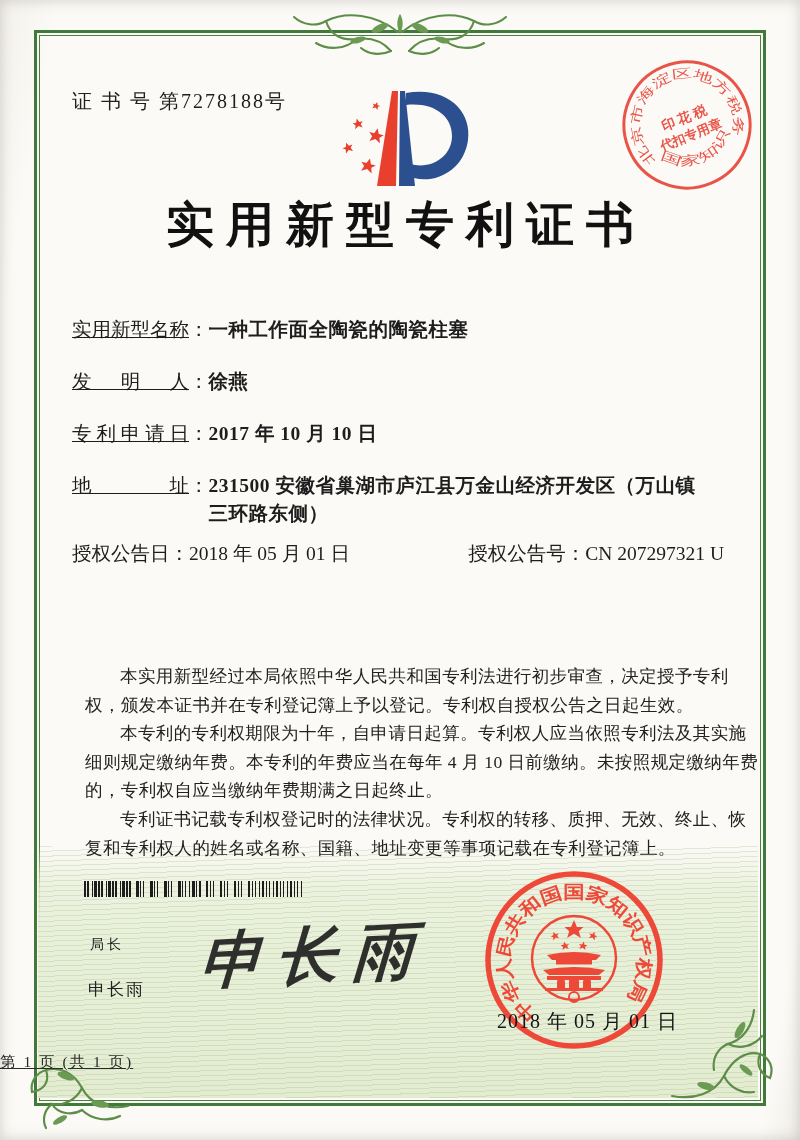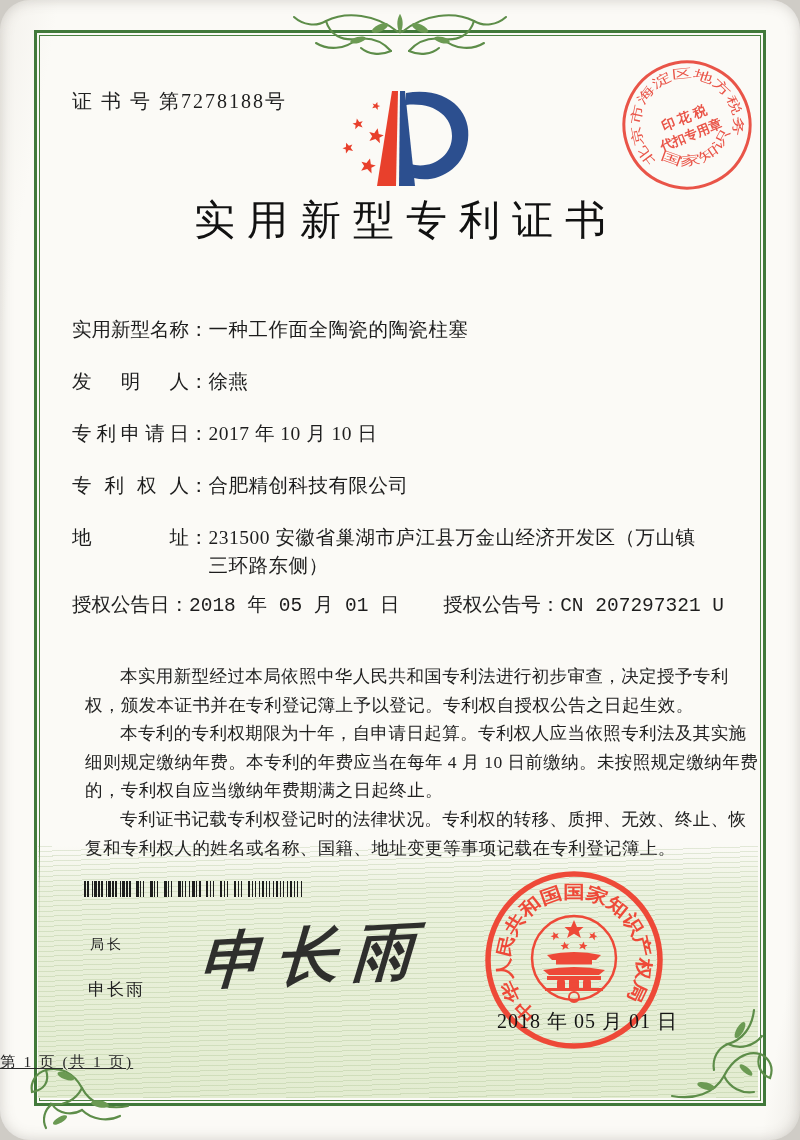--- a/index.html
+++ b/index.html
@@ -7,21 +7,20 @@
     width:800px;height:1140px;
     background:#cfccc6;
     font-family:"Liberation Serif","DejaVu Serif",serif;
     position:relative;
   }
   .page{
     position:absolute;inset:0;
     background:linear-gradient(100deg,#f3f1ec 0,#fbfaf6 6%,#fbfaf6 96%,#efede8 100%);
     box-shadow:inset 0 0 14px rgba(90,85,75,.25);
     overflow:hidden;
-    border-radius:30px;
   }
   
   .frame{
     position:absolute;left:34px;top:30px;width:726px;height:1070px;
     border:3px solid #41793a;
   }
   .frame-inner{
     position:absolute;inset:2px;
     border:1px solid #4a8040;
   }
@@ -33,36 +32,37 @@
       linear-gradient(180deg, rgba(233,240,219,0) 0, rgba(233,240,219,.85) 42px, #e9f0da 90px, #e3ecd1 100%);
   }
   .cert-no{
     position:absolute;left:72px;top:88px;
     font-size:20px;color:#1f1f1f;letter-spacing:2px;
   }
   .logo{position:absolute;left:336px;top:86px;}
   .stamp{position:absolute;left:612px;top:50px;opacity:.92;}
   .title{
     position:absolute;left:0;top:193px;width:100%;
-    text-align:center;font-size:41px;font-weight:normal;color:#111;
+    text-align:center;font-size:48px;font-weight:bold;color:#111;
     letter-spacing:12px;padding-left:12px;box-sizing:border-box;
   }
   .fields{
     position:absolute;left:72px;top:316px;width:672px;
     font-size:19.5px;color:#1d1d1d;
   }
   .field-row{line-height:28px;margin-bottom:24px;}
   .field-row .lbl{
     display:inline-block;width:117px;
     text-align:justify;text-align-last:justify;
     vertical-align:top;
+    text-decoration:underline;
   }
   .field-row .colon{vertical-align:top;}
-  .field-row .val{display:inline-block;vertical-align:top;max-width:505px;letter-spacing:.5px;}
-  .grant-row{display:flex;line-height:28px;margin-top:4px;font-family:Liberation Mono, monospace;}
+  .field-row .val{display:inline-block;vertical-align:top;max-width:505px;letter-spacing:.5px;font-weight:bold;}
+  .grant-row{display:flex;line-height:28px;margin-top:4px;}
   .grant-right{margin-left:auto;padding-right:20px;}
   .body-text{
     position:absolute;left:64px;top:662px;width:678px;
     font-size:17.5px;line-height:28.6px;color:#222;letter-spacing:.4px;margin-left:21px;
   }
   .body-text p{margin:0;text-indent:2em;}
   .barcode{
     position:absolute;left:84px;top:881px;width:218px;height:16px;
     background:repeating-linear-gradient(90deg,
       #1d1d1d 0 1.5px, transparent 1.5px 3px,
@@ -205,23 +205,20 @@
   <div class="fields">
     <div class="field-row">
       <span class="lbl">实用新型名称</span><span class="colon">：</span><span class="val">一种工作面全陶瓷的陶瓷柱塞</span>
     </div>
     <div class="field-row">
       <span class="lbl">发明人</span><span class="colon">：</span><span class="val">徐燕</span>
     </div>
     <div class="field-row">
       <span class="lbl">专利申请日</span><span class="colon">：</span><span class="val">2017 年 10 月 10 日</span>
     </div>
-    <div class="field-row">
-      <span class="lbl">专利权人</span><span class="colon">：</span><span class="val">合肥精创科技有限公司</span>
-    </div>
     <div class="field-row" style="margin-bottom:12px;">
       <span class="lbl">地址</span><span class="colon">：</span><span class="val">231500 安徽省巢湖市庐江县万金山经济开发区（万山镇三环路东侧）</span>
     </div>
     <div class="grant-row">
       <div>
         <span>授权公告日</span><span>：</span><span>2018 年 05 月 01 日</span>
       </div>
       <div class="grant-right">
         <span>授权公告号</span><span>：</span><span>CN 207297321 U</span>
       </div>

